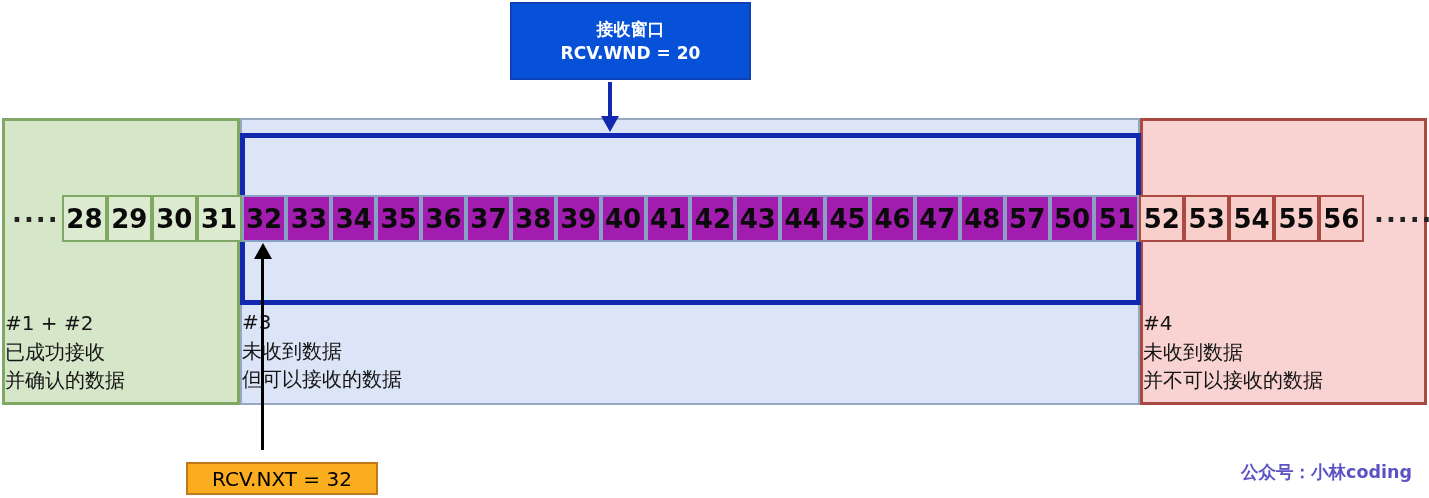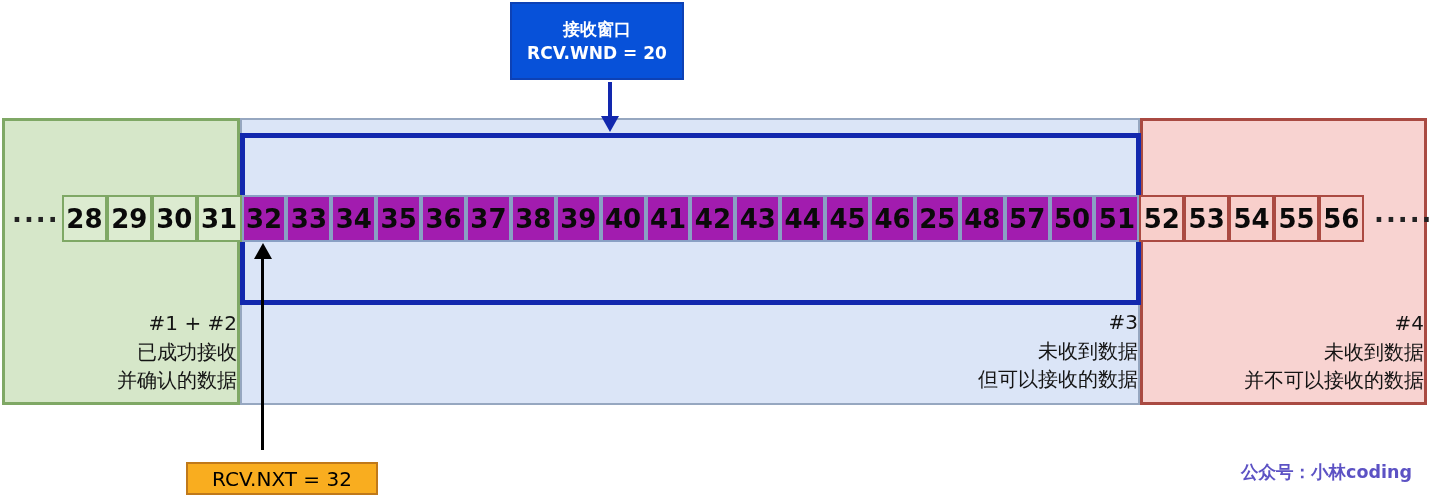--- a/index.html
+++ b/index.html
@@ -5,38 +5,38 @@
   html,body{margin:0;padding:0;background:#ffffff;}
   .canvas{
     position:relative;width:1429px;height:498px;background:#ffffff;overflow:hidden;
     font-family:"DejaVu Sans","Liberation Sans",sans-serif;
   }
   
   .region{position:absolute;top:118px;height:287px;box-sizing:border-box;z-index:1;}
   .region.received{left:2px;width:238px;background:#d6e7c9;border:3px solid #7fa865;}
   .region.receivable{left:240px;width:900px;background:#dbe5f7;border:2px solid #96a7c0;}
   .region.unreceivable{left:1140px;width:287px;background:#f8d3d1;border:3px solid #a94a42;}
-  .region-label{position:absolute;left:0;right:0;top:188px;text-align:right;
+  .region-label{position:absolute;left:0;right:0;top:188px;text-align:left;
     font-size:20px;line-height:28.5px;color:#141414;z-index:6;}
   
   .window-box{position:absolute;left:240px;top:133px;width:901px;height:172px;
     box-sizing:border-box;border:5px solid #1228ae;z-index:2;}
   
   .seq-row{position:absolute;left:62px;top:195px;width:1302px;height:47px;display:flex;z-index:5;}
   .seq-box{flex:1;display:flex;align-items:center;justify-content:center;
     box-sizing:border-box;font-size:26px;font-weight:bold;color:#0a0a0a;}
   .seq-box.received{background:#dcebd0;border:2px solid #7fa865;}
   .seq-box.receivable{background:#a21caf;border:2px solid #8aa0c4;}
   .seq-box.unreceivable{background:#f8cfcb;border:2px solid #ab4a42;}
   .ellipsis{position:absolute;z-index:3;font-size:26px;font-weight:bold;color:#222;
     letter-spacing:2px;line-height:40px;}
   .ellipsis.left{left:12px;top:200px;}
   .ellipsis.right{left:1374px;top:200px;}
   
-  .window-label{position:absolute;left:510px;top:2px;width:174px;height:78px;
+  .window-label{position:absolute;left:510px;top:2px;width:241px;height:78px;
     box-sizing:border-box;background:#0751d9;border:2px solid #0d41b5;color:#ffffff;
     font-weight:bold;font-size:17px;line-height:24px;display:flex;flex-direction:column;
     align-items:center;justify-content:center;z-index:7;text-align:center;}
   .arrow-down-stem{position:absolute;left:608px;top:82px;width:4px;height:36px;background:#1228ae;z-index:7;}
   .arrow-down-head{position:absolute;left:601px;top:116px;width:0;height:0;z-index:7;
     border-left:9px solid transparent;border-right:9px solid transparent;border-top:16px solid #1228ae;}
   
   .arrow-up-head{position:absolute;left:254px;top:243px;width:0;height:0;z-index:7;
     border-left:9px solid transparent;border-right:9px solid transparent;border-bottom:16px solid #000000;}
   .arrow-up-stem{position:absolute;left:261px;top:257px;width:3px;height:193px;background:#000000;z-index:7;}
@@ -97,21 +97,21 @@
       <div class="seq-box receivable">37</div>
       <div class="seq-box receivable">38</div>
       <div class="seq-box receivable">39</div>
       <div class="seq-box receivable">40</div>
       <div class="seq-box receivable">41</div>
       <div class="seq-box receivable">42</div>
       <div class="seq-box receivable">43</div>
       <div class="seq-box receivable">44</div>
       <div class="seq-box receivable">45</div>
       <div class="seq-box receivable">46</div>
-      <div class="seq-box receivable">25</div>
+      <div class="seq-box receivable">47</div>
       <div class="seq-box receivable">48</div>
       <div class="seq-box receivable">57</div>
       <div class="seq-box receivable">50</div>
       <div class="seq-box receivable">51</div>
       <div class="seq-box unreceivable">52</div>
       <div class="seq-box unreceivable">53</div>
       <div class="seq-box unreceivable">54</div>
       <div class="seq-box unreceivable">55</div>
       <div class="seq-box unreceivable">56</div>
     </div>

